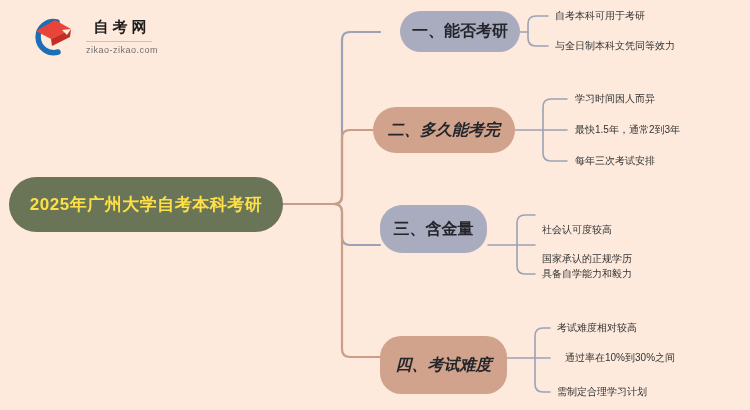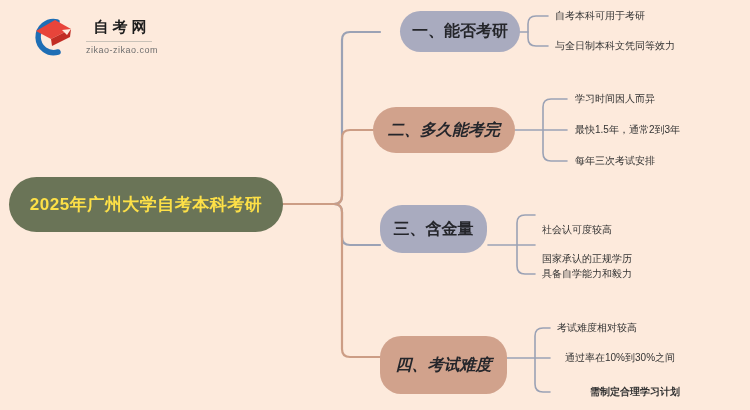--- a/index.html
+++ b/index.html
@@ -40,21 +40,21 @@
   .b4{left:380px;top:336px;width:127px;height:58px;border-radius:21px;}
 
   .child{
     position:absolute;z-index:1;
     height:20px;line-height:20px;
     font-size:10px;color:#333333;white-space:nowrap;
   }
   .c1a{left:555px;top:6px;}   .c1b{left:555px;top:36px;font-family:Liberation Serif, serif;}
   .c2a{left:575px;top:89px;}  .c2b{left:575px;top:120px;} .c2c{left:575px;top:151px;}
   .c3a{left:542px;top:220px;} .c3b{left:542px;top:249px;} .c3c{left:542px;top:264px;}
-  .c4a{left:557px;top:318px;} .c4b{left:557px;top:348px;margin-left:8px;} .c4c{left:590px;top:382px;font-weight:bold;}
+  .c4a{left:557px;top:318px;} .c4b{left:557px;top:348px;margin-left:8px;} .c4c{left:557px;top:382px;}
 </style>
 </head>
 <body>
 
 <div class="canvas">
 
   <svg class="connectors" width="750" height="410" viewBox="0 0 750 410">
 
     <path fill="none" stroke-width="2.2" stroke-linecap="round" d="M283,204 L334,204 Q342,204 342,196 L342,40 Q342,32 350,32 L380,32" stroke="#9ba2b5"></path>
     <path fill="none" stroke-width="2.2" stroke-linecap="round" d="M283,204 L334,204 Q342,204 342,196 L342,138 Q342,130 350,130 L373,130" stroke="#cc9d85"></path>

